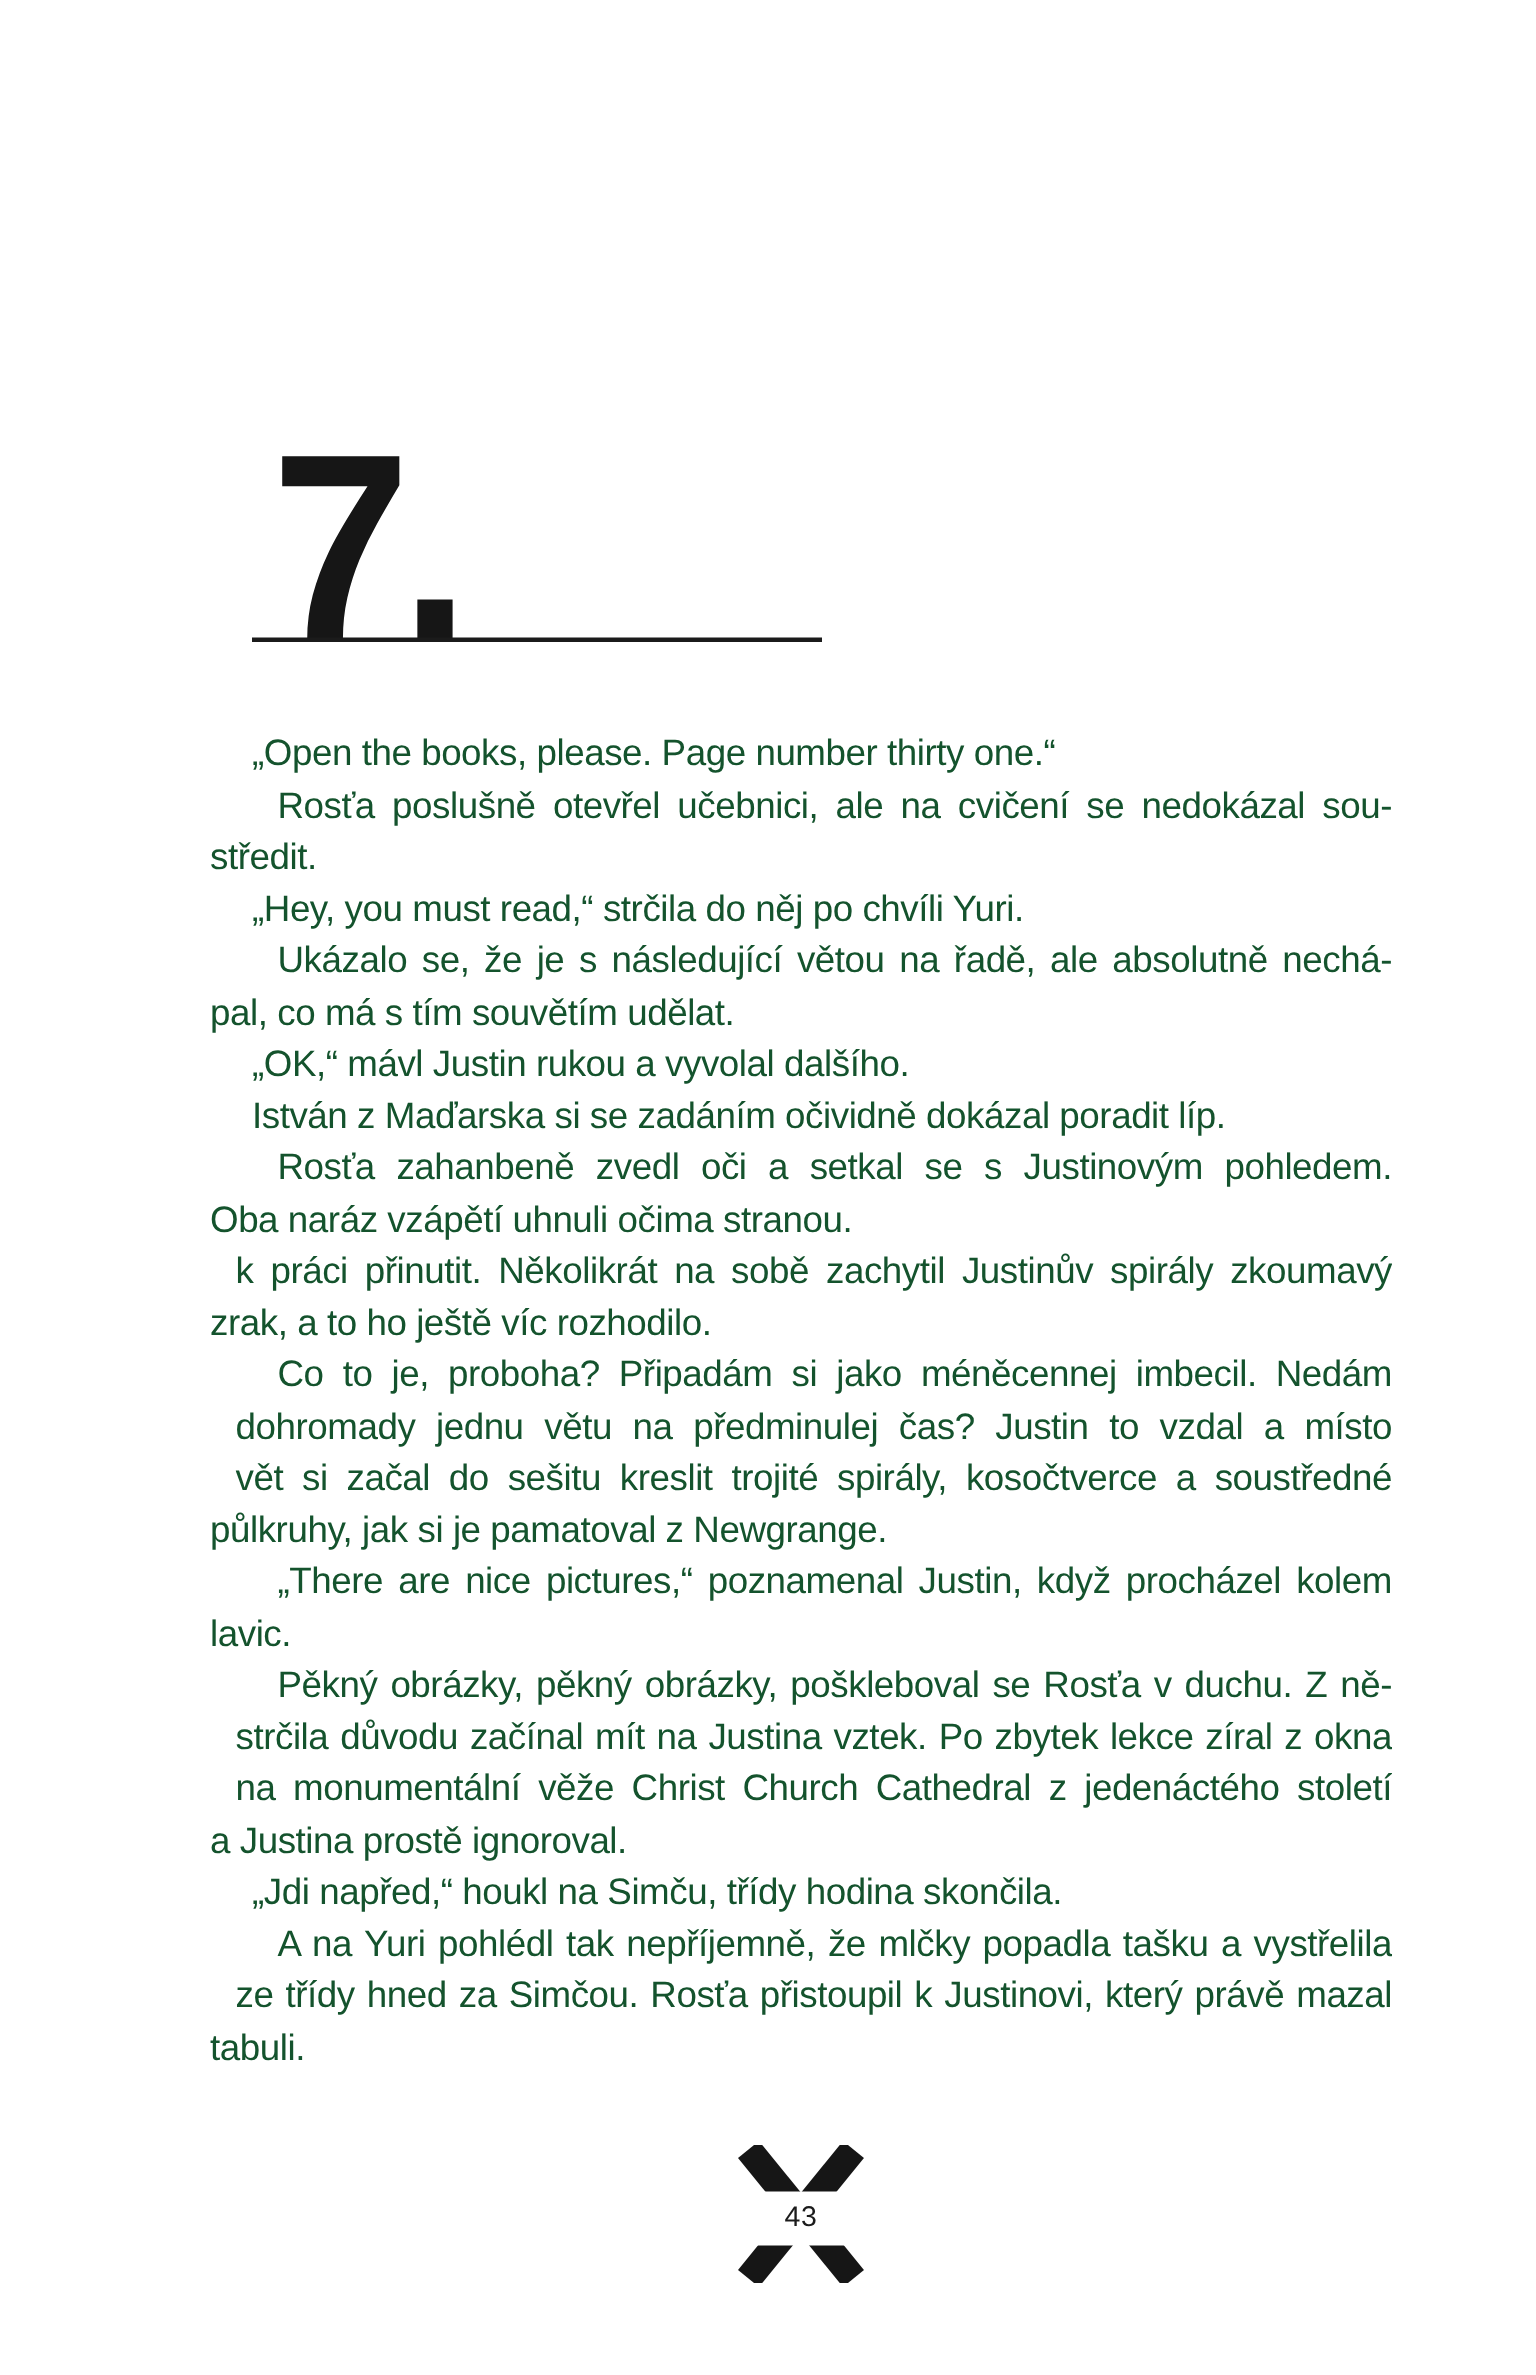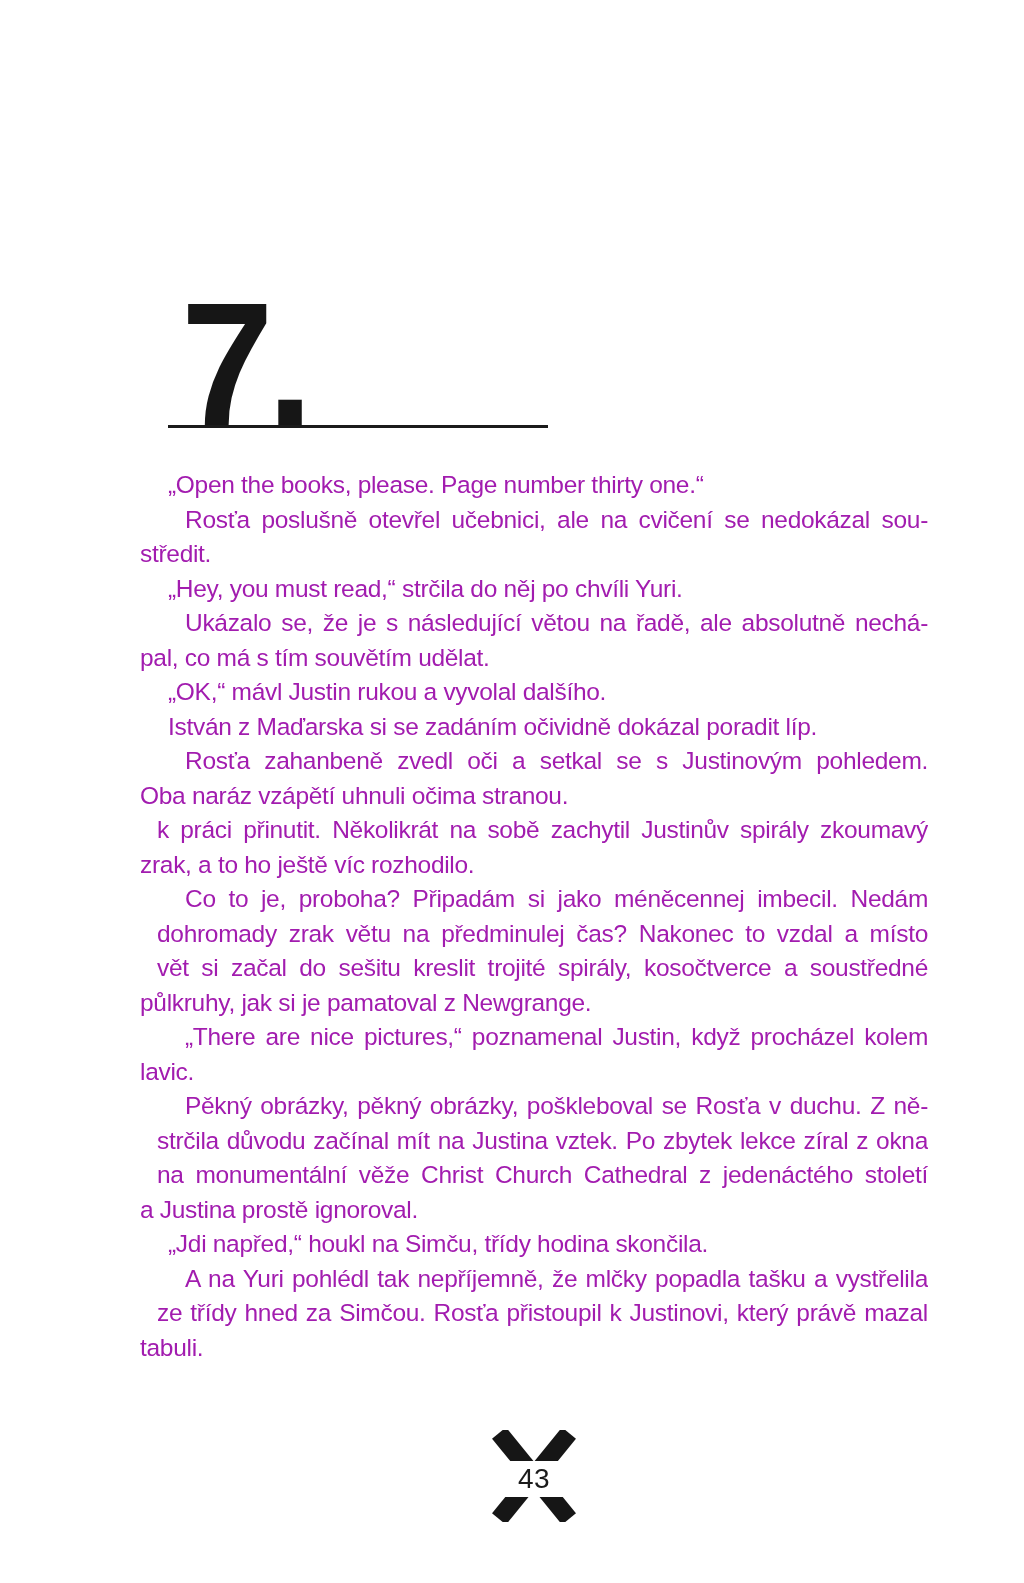--- a/index.html
+++ b/index.html
@@ -33,26 +33,26 @@
     position: absolute;
     left: 168px;
     top: 425px;
     width: 380px;
     height: 3px;
     background: #1b1b1b;
   }
   .text-block {
     position: absolute;
     left: 140px;
-    top: 468px;
+    top: 486px;
     width: 788px;
     font-size: 24.5px;
     line-height: 34.5px;
     letter-spacing: -0.3px;
-    color: #a21caf;
+    color: #14532d;
   }
   .line {
     height: 34.5px;
     overflow: hidden;
   }
   .line.first { text-indent: 28px; }
   .line.j { text-align: justify; margin-left: 17px; }
   .line.j::after {
     content: "";
     display: inline-block;
@@ -70,21 +70,21 @@
   .page-num-band {
     position: absolute;
     left: -4px;
     right: -4px;
     top: 31px;
     height: 36px;
     background: #ffffff;
     display: flex;
     align-items: center;
     justify-content: center;
-    font-size: 28px;
+    font-size: 19px;
     letter-spacing: 0.5px;
     color: #1b1b1b;
     text-align: center;
   }
 </style>
 </head>
 <body>
 
 <div class="page">
 
@@ -99,21 +99,21 @@
       <div class="line first">„Hey, you must read,“ strčila do něj po chvíli Yuri.</div>
       <div class="line first j">Ukázalo se, že je s následující větou na řadě, ale absolutně nechá-</div>
       <div class="line">pal, co má s tím souvětím udělat.</div>
       <div class="line first">„OK,“ mávl Justin rukou a vyvolal dalšího.</div>
       <div class="line first">István z Maďarska si se zadáním očividně dokázal poradit líp.</div>
       <div class="line first j">Rosťa zahanbeně zvedl oči a setkal se s Justinovým pohledem.</div>
       <div class="line">Oba naráz vzápětí uhnuli očima stranou.</div>
       <div class="line j">k práci přinutit. Několikrát na sobě zachytil Justinův spirály zkoumavý</div>
       <div class="line">zrak, a to ho ještě víc rozhodilo.</div>
       <div class="line first j">Co to je, proboha? Připadám si jako méněcennej imbecil. Nedám</div>
-      <div class="line j">dohromady zrak větu na předminulej čas? Nakonec to vzdal a místo</div>
+      <div class="line j">dohromady jednu větu na předminulej čas? Justin to vzdal a místo</div>
       <div class="line j">vět si začal do sešitu kreslit trojité spirály, kosočtverce a soustředné</div>
       <div class="line">půlkruhy, jak si je pamatoval z Newgrange.</div>
       <div class="line first j">„There are nice pictures,“ poznamenal Justin, když procházel kolem</div>
       <div class="line">lavic.</div>
       <div class="line first j">Pěkný obrázky, pěkný obrázky, poškleboval se Rosťa v duchu. Z ně-</div>
       <div class="line j">strčila důvodu začínal mít na Justina vztek. Po zbytek lekce zíral z okna</div>
       <div class="line j">na monumentální věže Christ Church Cathedral z jedenáctého století</div>
       <div class="line">a Justina prostě ignoroval.</div>
       <div class="line first">„Jdi napřed,“ houkl na Simču, třídy hodina skončila.</div>
       <div class="line first j">A na Yuri pohlédl tak nepříjemně, že mlčky popadla tašku a vystřelila</div>

